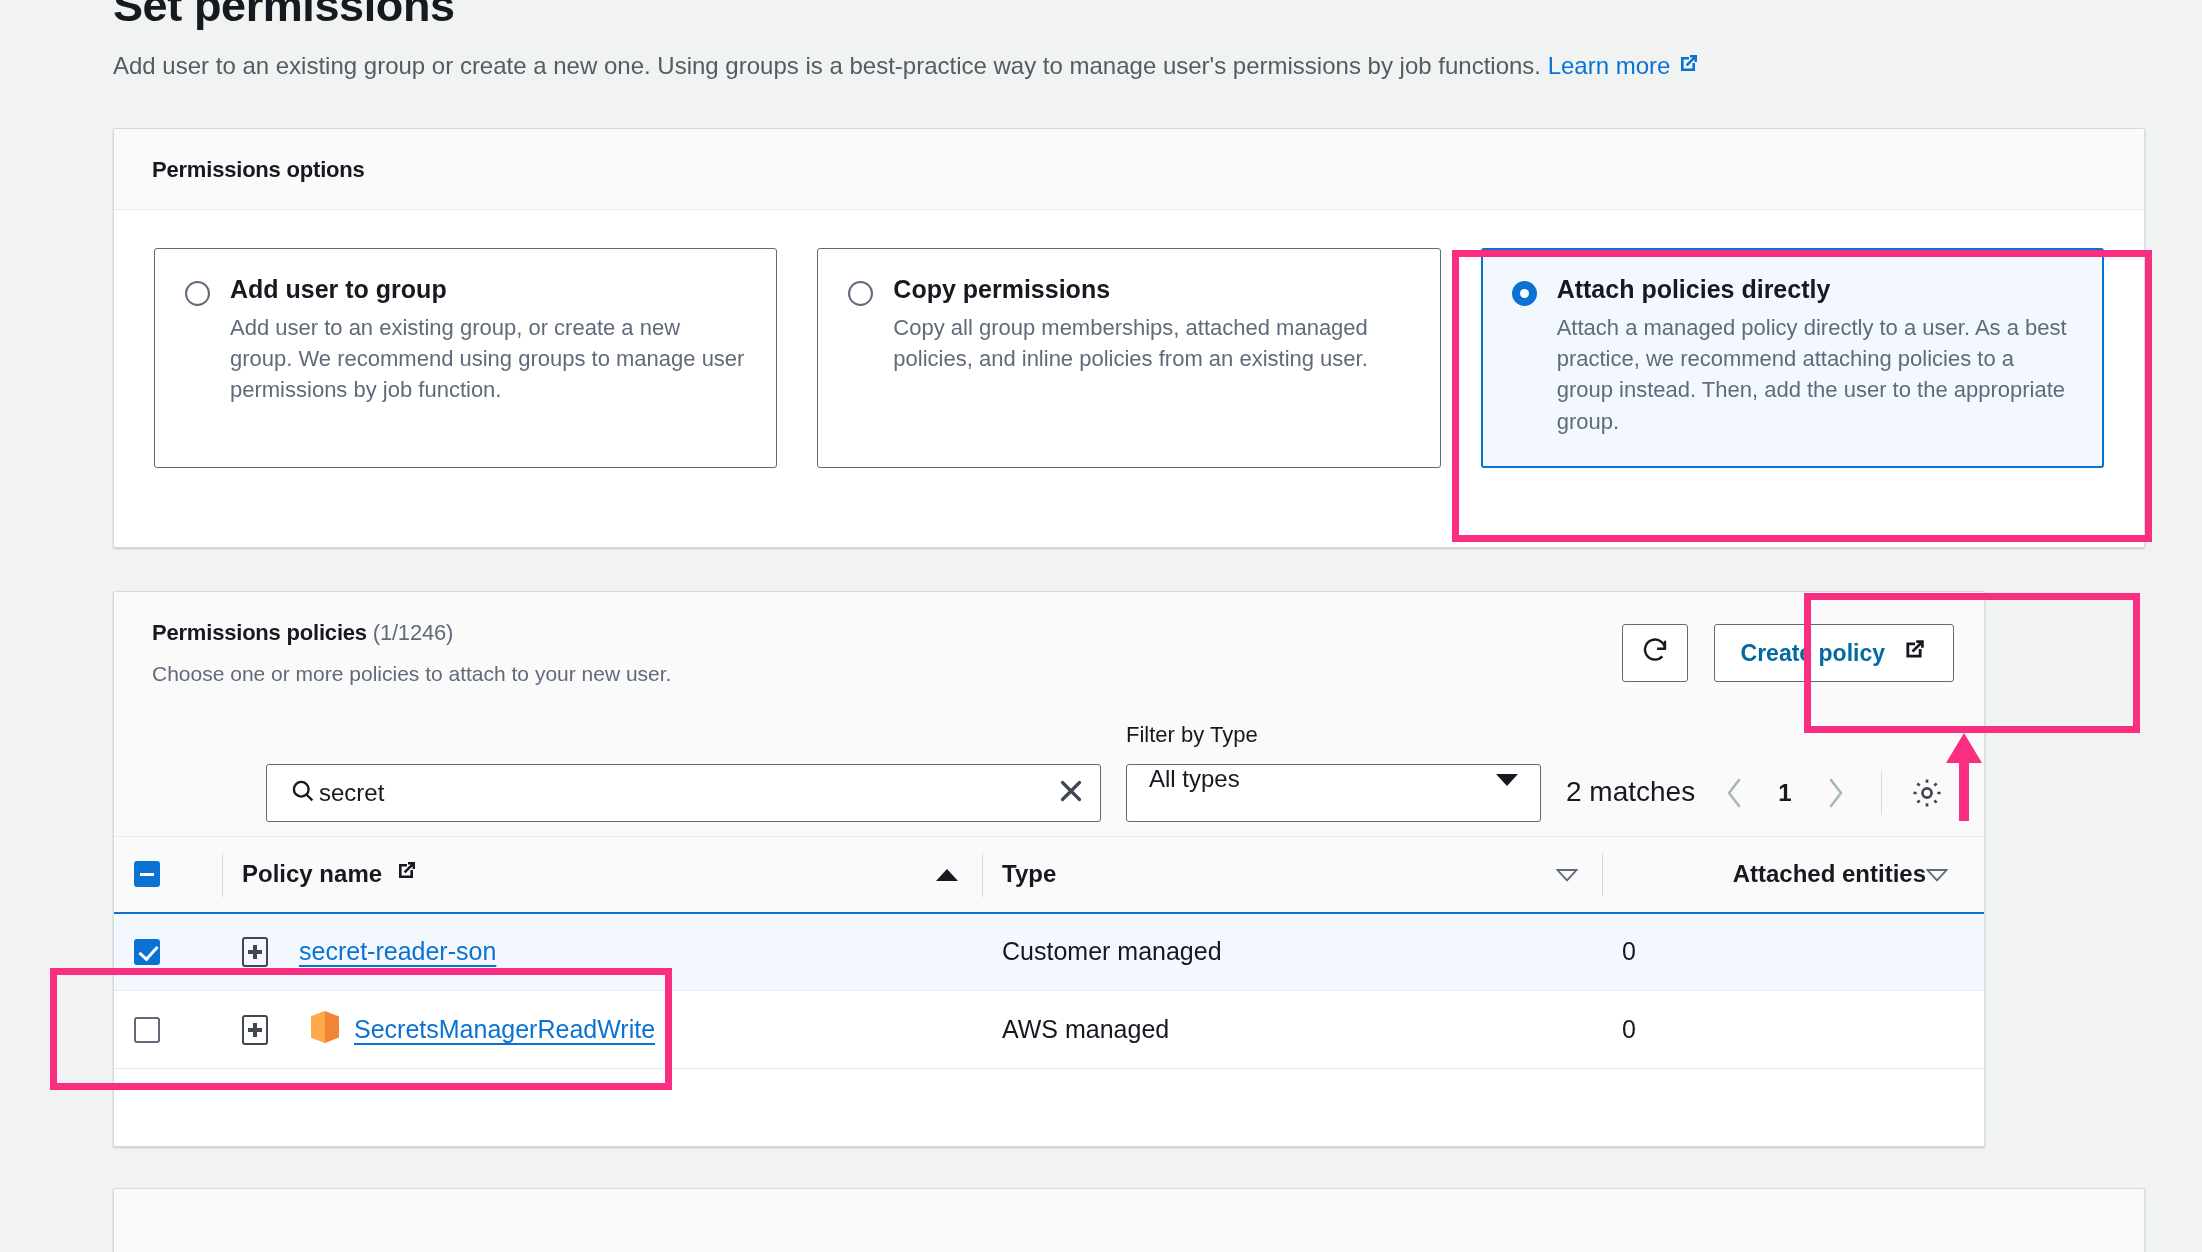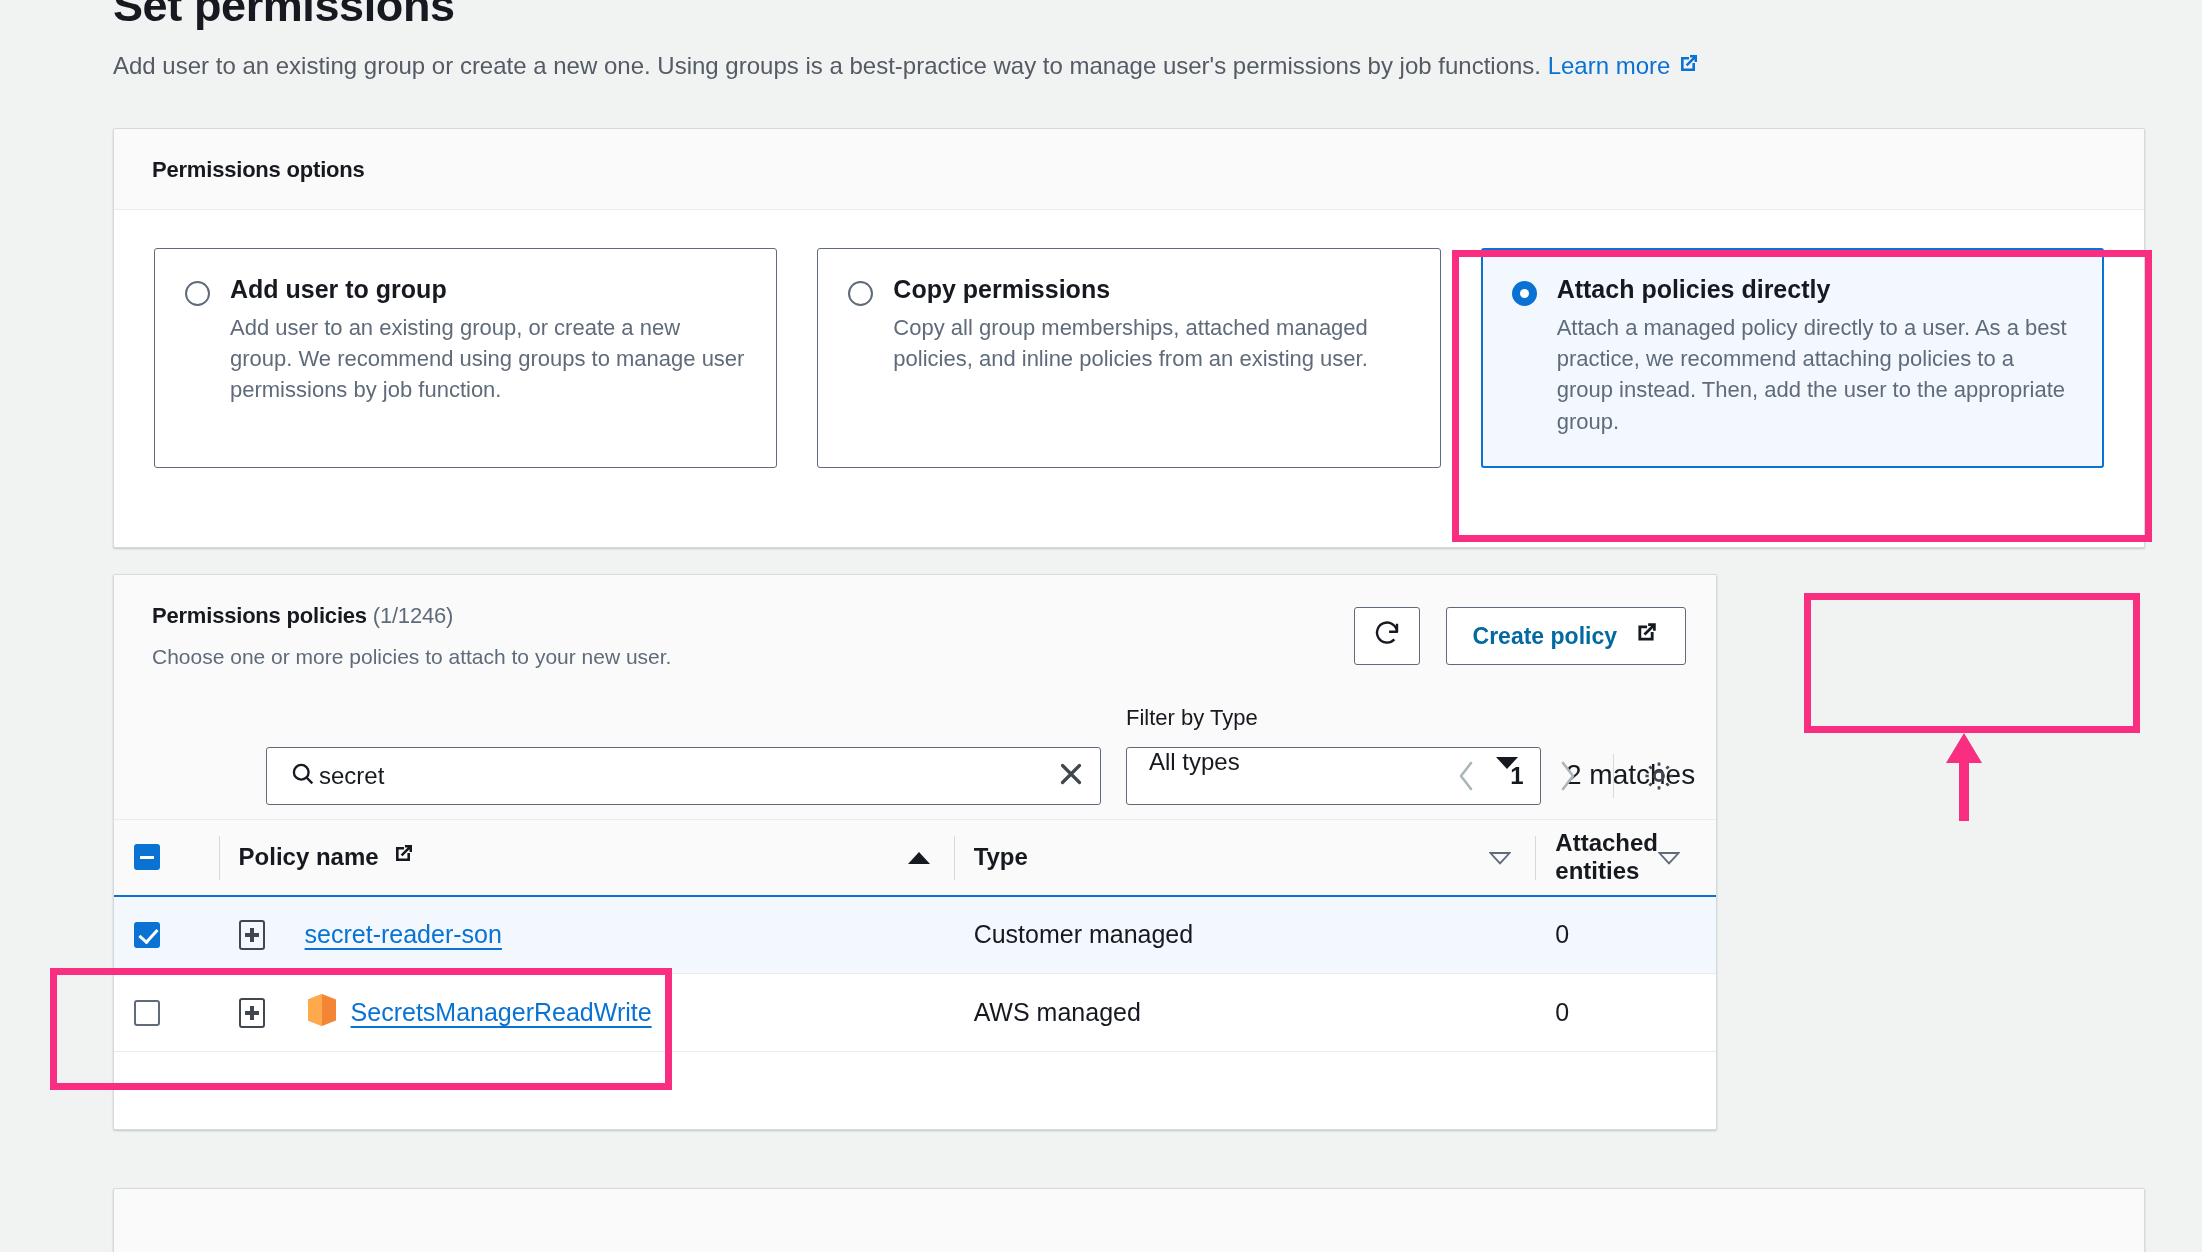--- a/index.html
+++ b/index.html
@@ -128,22 +128,22 @@
   .opt-desc {
     font-size: 22px;
     color: #5f6b7a;
     line-height: 1.42;
     margin-top: 6px;
     margin-left: 45px;
   }
 
   
   #perm-policies-panel {
-    left: 113px; top: 574px;
-    width: 1604px; height: 556px;
+    left: 113px; top: 591px;
+    width: 1872px; height: 556px;
   }
   #pp-head {
     position: relative;
     background: #fafafa;
     padding: 28px 38px 26px 38px;
   }
   #pp-actions {
     position: absolute;
     right: 30px; top: 32px;
     display: flex;
@@ -544,21 +544,21 @@
     </thead>
     <tbody>
 
       <tr class="row-selected">
         <td>
           <div class="td-inner">
               <span class="cb checked"></span>
             </div>
         </td>
         <td>
-          <div class="td-inner" style="gap:40px;">
+          <div class="td-inner" style="gap:31px;">
             <span class="expander"></span>
             <span class="policy-link">secret-reader-son</span>
           </div>
         </td>
         <td>
           <div class="td-inner">
               <span>Customer managed</span>
             </div>
         </td>
         <td>

